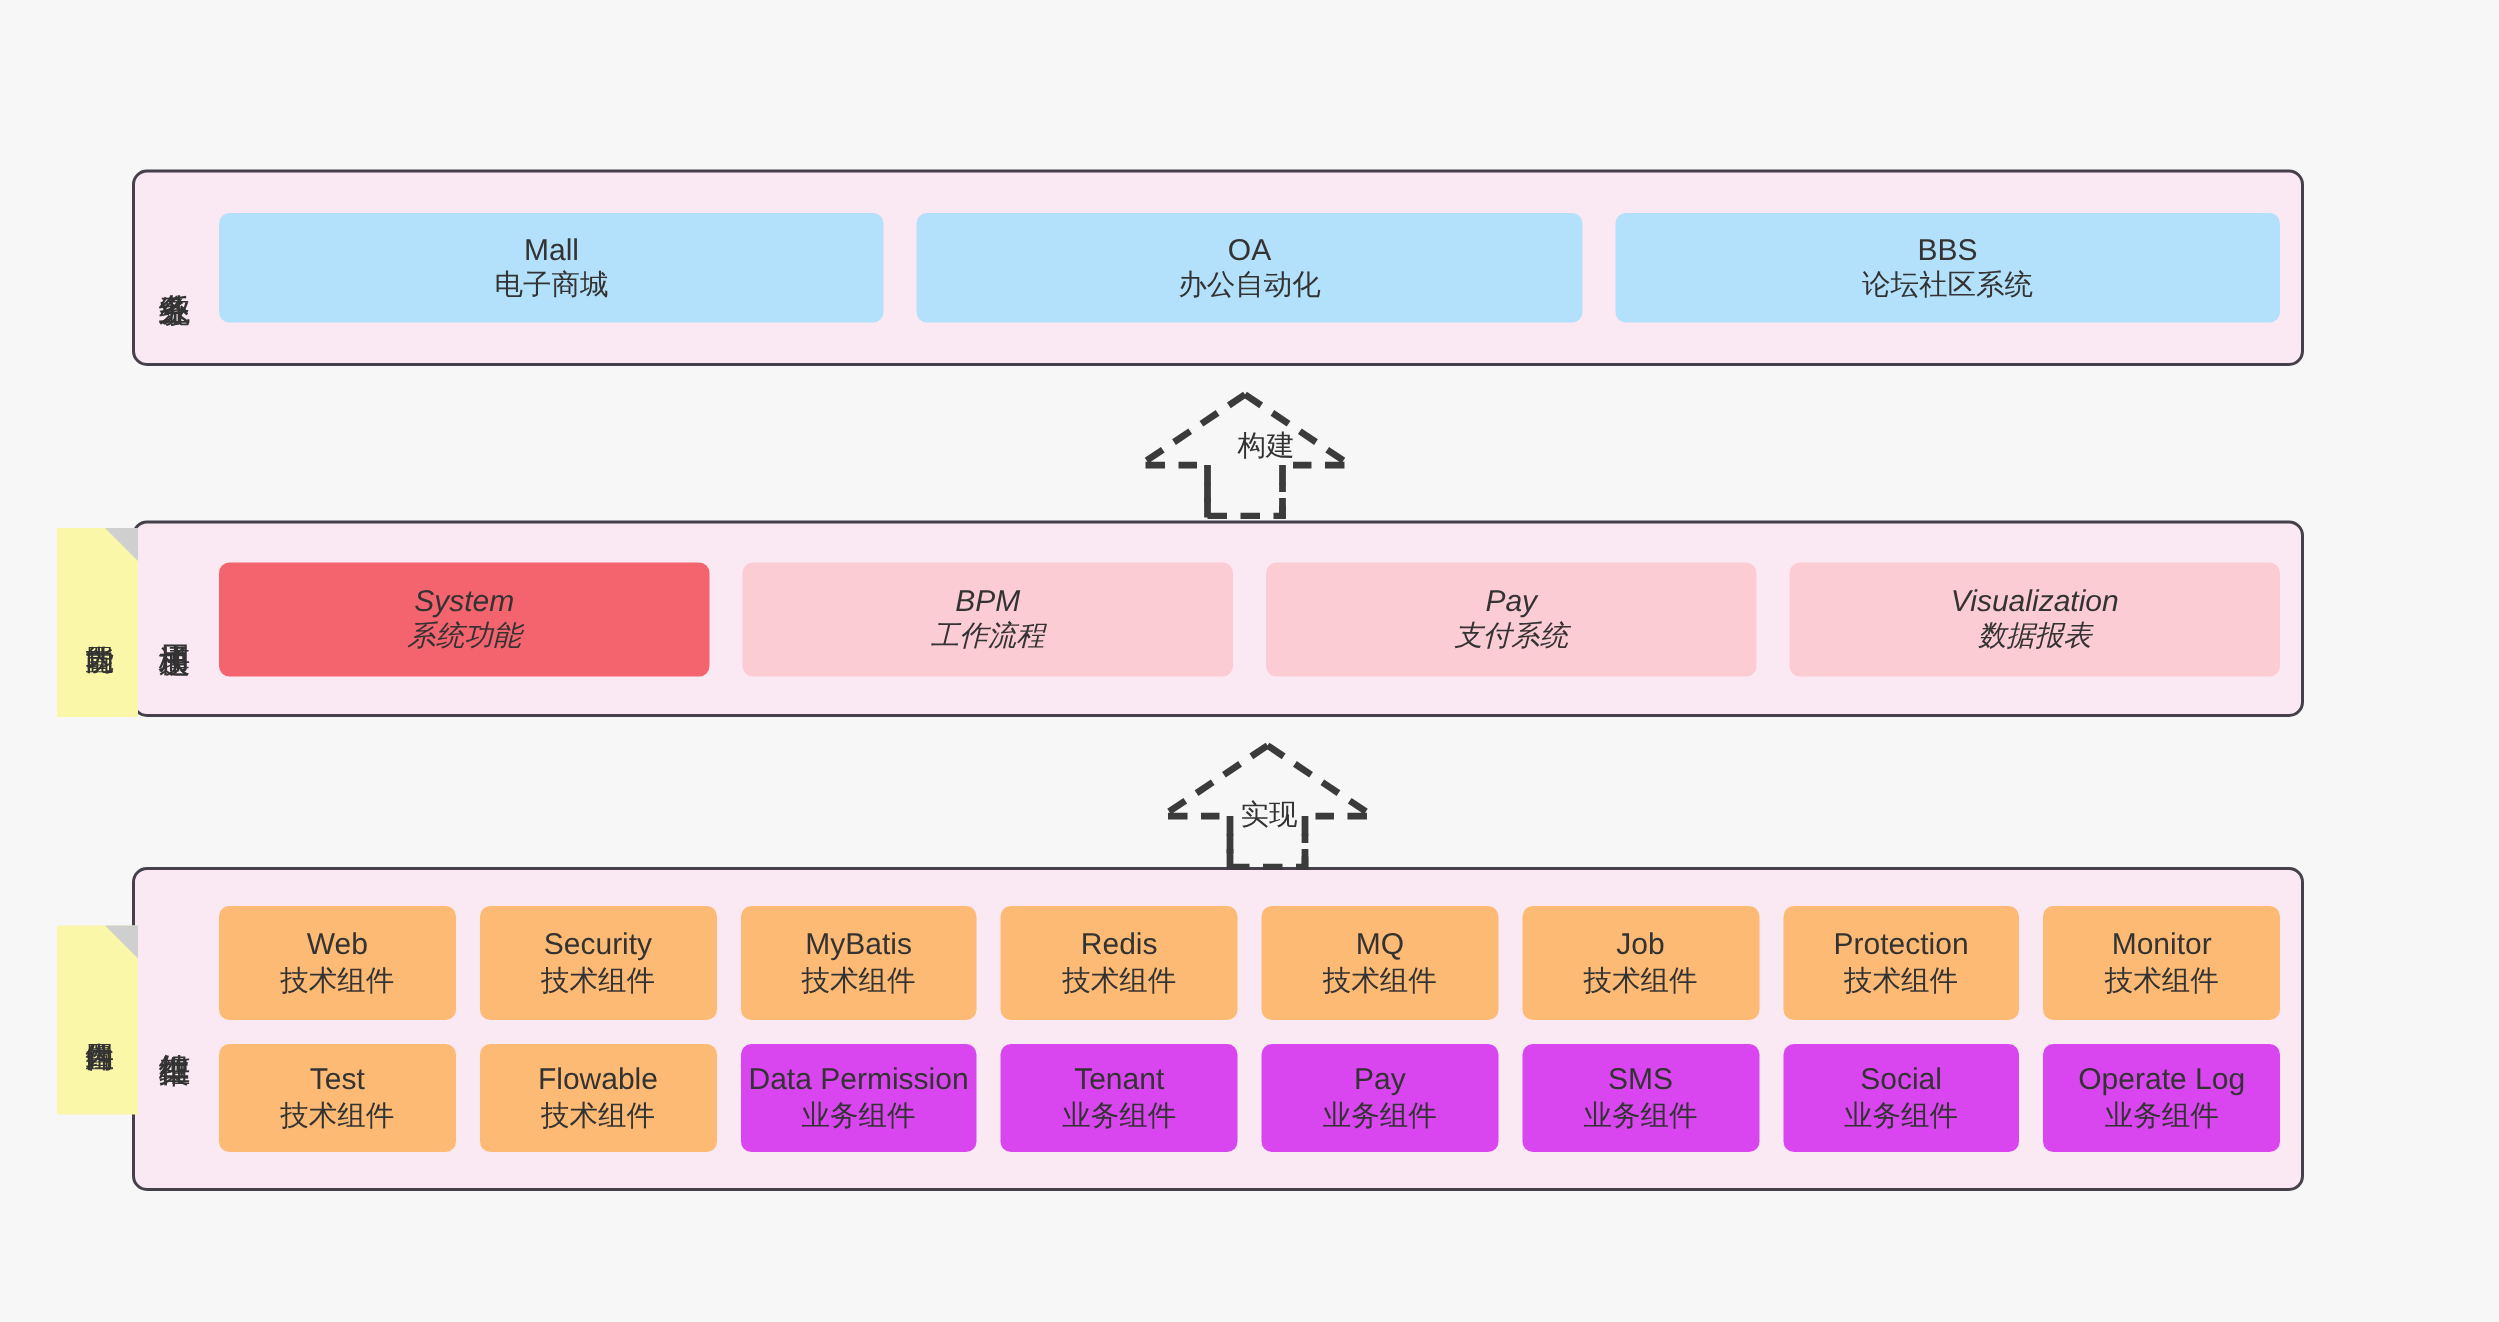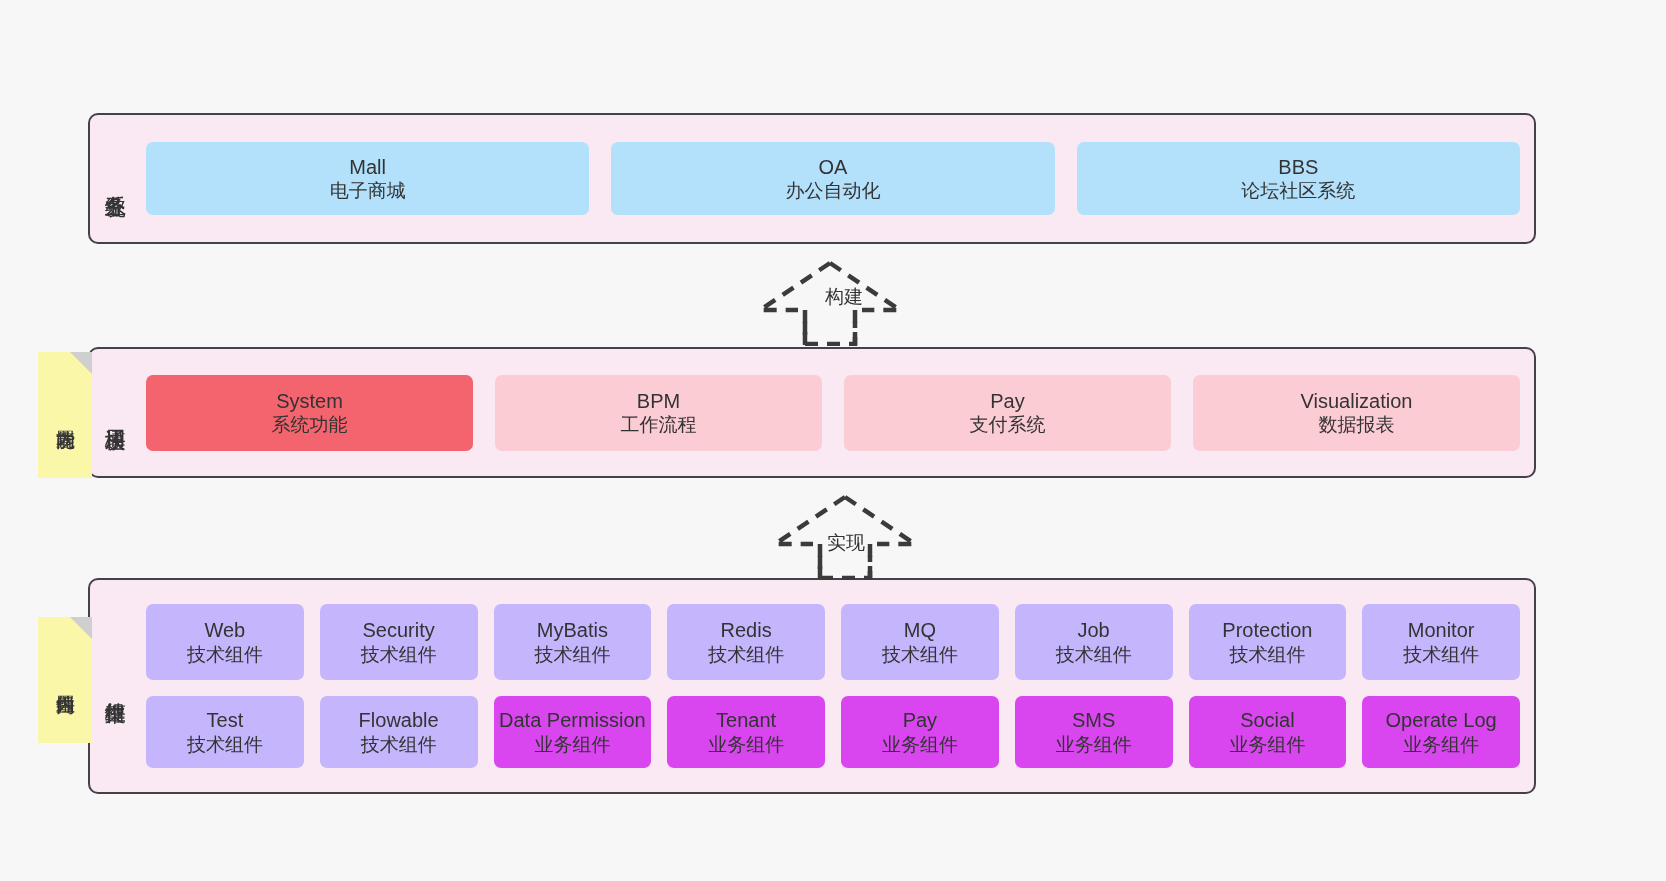--- a/index.html
+++ b/index.html
@@ -82,21 +82,21 @@
     color: #333333;
   }
   .node .cn {
     font-size: 19px;
     color: #333333;
   }
 
   .n-blue       { background: #b3e0fb; }
   .n-red        { background: #f4646e; }
   .n-pink       { background: #fcccd5; }
-  .n-green      { background: #c4b5fd; }
+  .n-green      { background: #fdba74; }
   .n-lightgreen { background: #d946ef; }
 
   
   .note {
     position: absolute;
     background: #fbf7a8;
     box-sizing: border-box;
     display: flex;
     align-items: center;
     justify-content: center;
@@ -174,21 +174,21 @@
     </svg>
   </div>
 
   <div class="note" style="left:38px; top:352px; width:54px; height:126px;">
     <span>内置功能</span>
     <span class="fold"></span>
   </div>
   <div class="layer" id="layer-common" style="left:88px; top:347px; width:1448px; height:131px;">
     <div class="layer-title">通用模块</div>
     <div class="layer-body">
-      <div class="row" style="height:76px;">
+      <div class="row" style="height:76px;font-style:italic;">
         <div class="node n-red">
           <span class="en">System</span>
           <span class="cn">系统功能</span>
         </div>
         <div class="node n-pink">
           <span class="en">BPM</span>
           <span class="cn">工作流程</span>
         </div>
         <div class="node n-pink">
           <span class="en">Pay</span>

